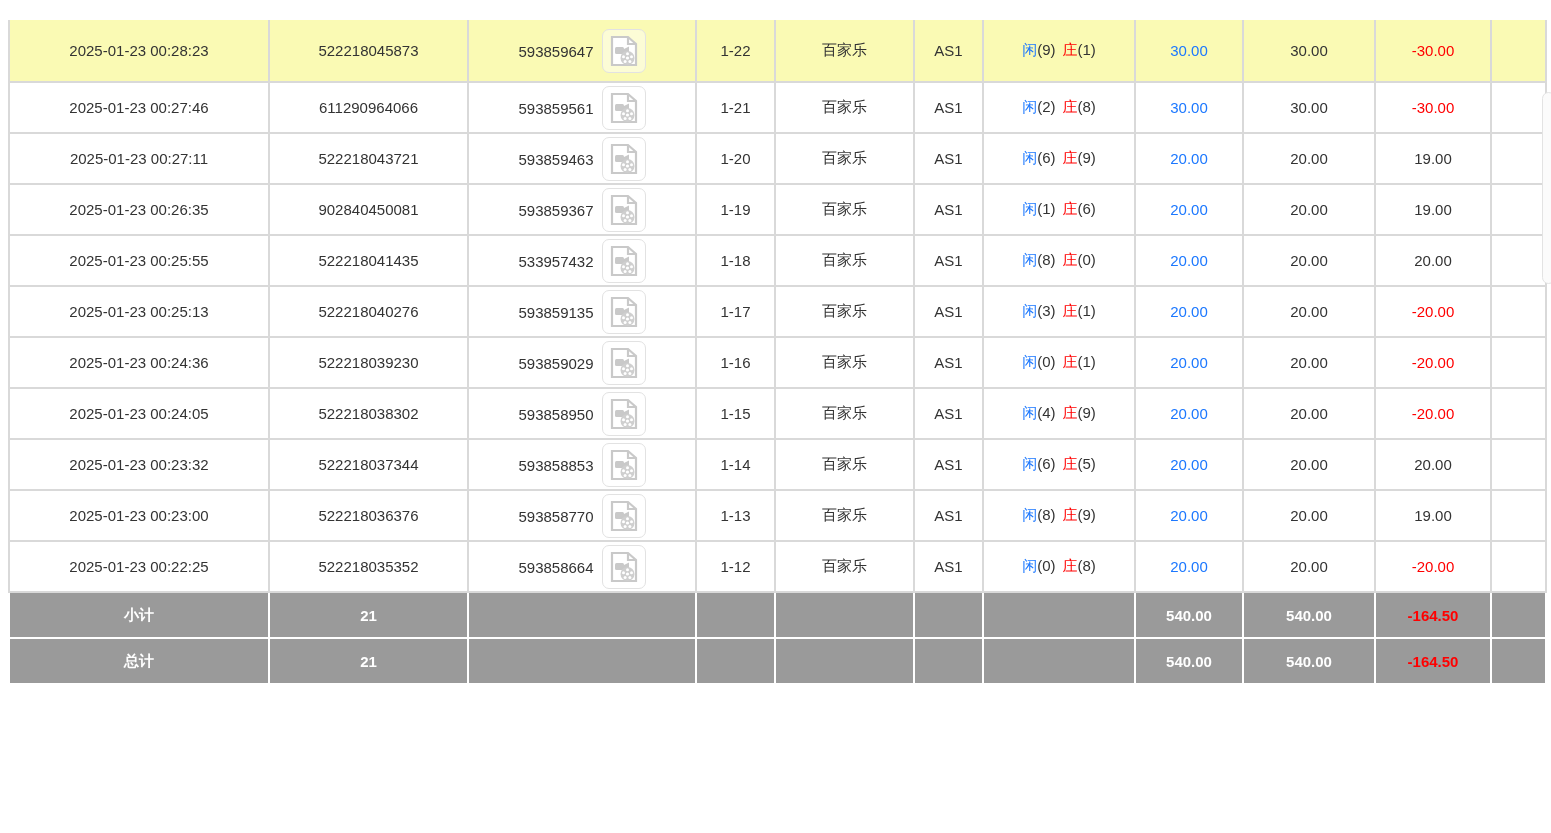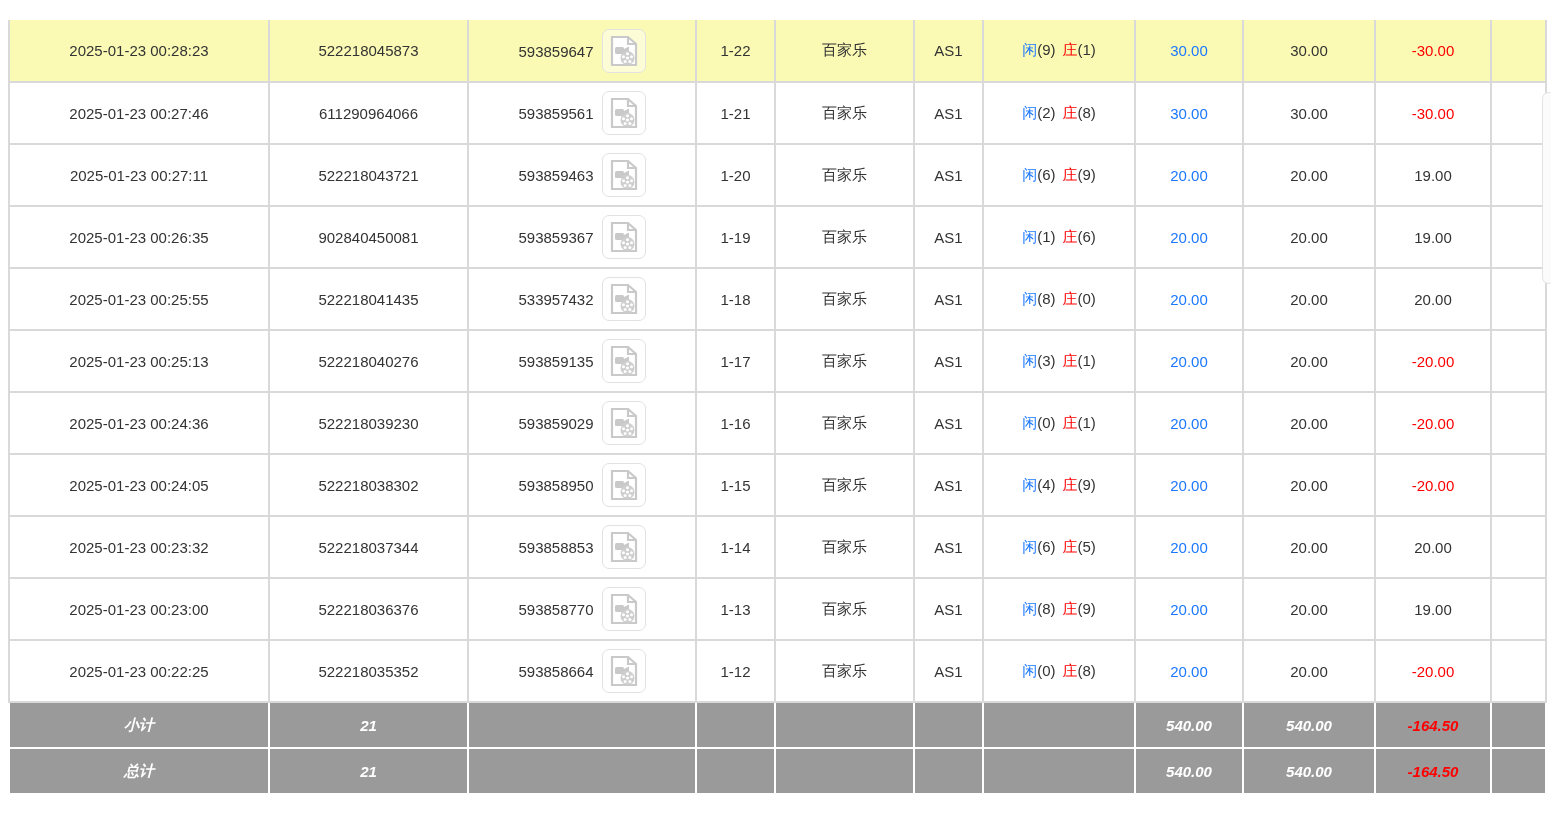--- a/index.html
+++ b/index.html
@@ -11,21 +11,21 @@
   table.bet-table {
     border-collapse:collapse; table-layout:fixed;
     margin-left:8px; width:1537px;
   }
   td {
     border:2px solid #d9d9d9;
     text-align:center; vertical-align:middle;
     font-size:15px; color:#333333;
     padding:0; overflow:hidden; white-space:nowrap;
   }
-  tr.data-row { height:62px; }
+  tr.data-row { height:51px; }
   tr.data-row.first-cut { height:62px; }
   tr.data-row.first-cut td { border-top:none; }
   tr.hl td { background:#fafab4; }
   .c-bet { color:#1c78ff; }
   .neg { color:#ff0000 !important; }
   .p-label { color:#1c78ff; }
   .b-label { color:#ff0000; }
   .pts { color:#333333; }
   .result-gap { display:inline-block; width:7px; }
   .round-no { vertical-align:middle; }
@@ -33,21 +33,20 @@
     display:inline-flex; align-items:center; justify-content:center;
     width:44px; height:44px; margin-left:8px;
     border:1px solid #e2e2e2; border-radius:7px;
     background:rgba(255,255,255,0.45);
     vertical-align:middle; cursor:pointer; padding:0;
   }
   tr.footer-row { height:46px; }
   tr.footer-row td {
     background:#9a9a9a; color:#ffffff; font-weight:bold;
     border:2px solid #ffffff;
-    font-style:italic;
   }
   tr.footer-row td.neg { color:#ff0000 !important; }
   .scroll-thumb {
     position:absolute; right:-4px; top:72px;
     width:11px; height:190px;
     background:#fbfbfb; border:1px solid #e3e3e3; border-radius:8px;
   }
 </style>
 </head>
 <body>

